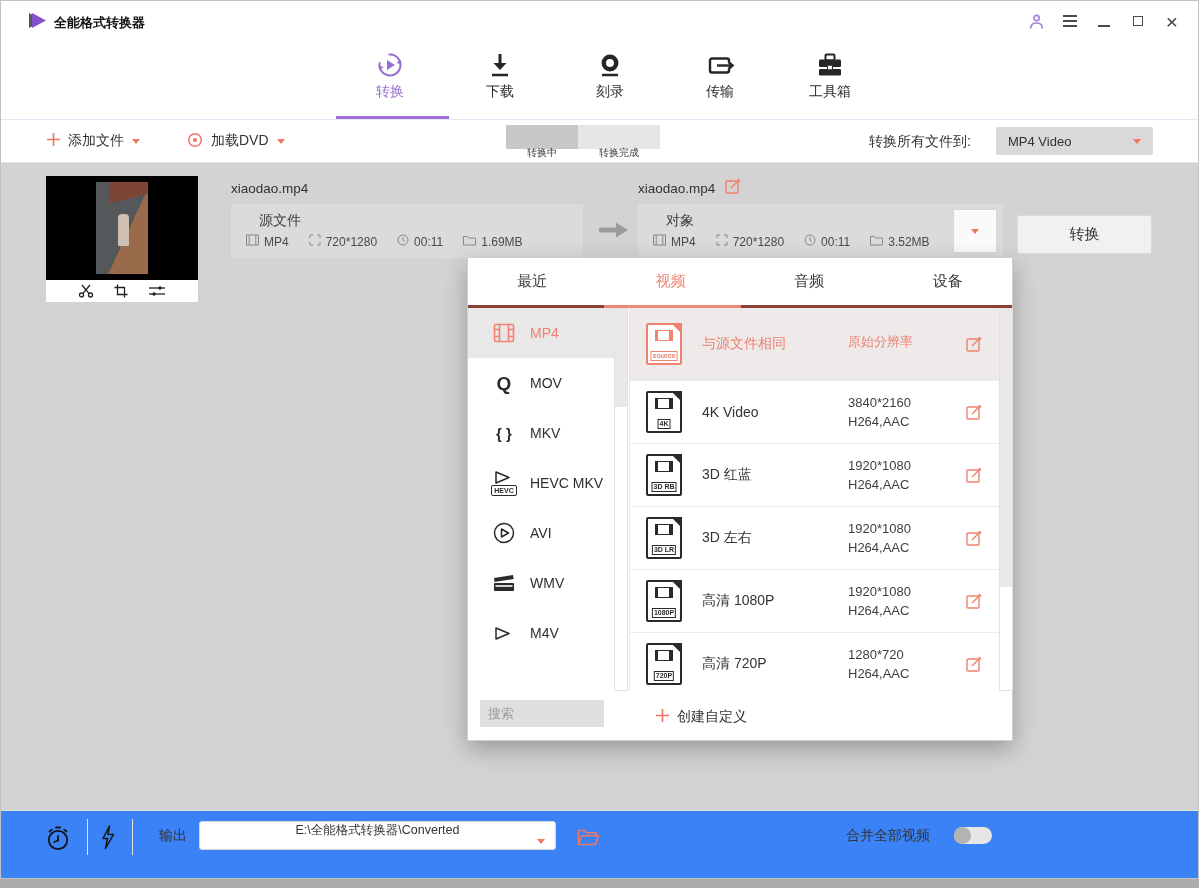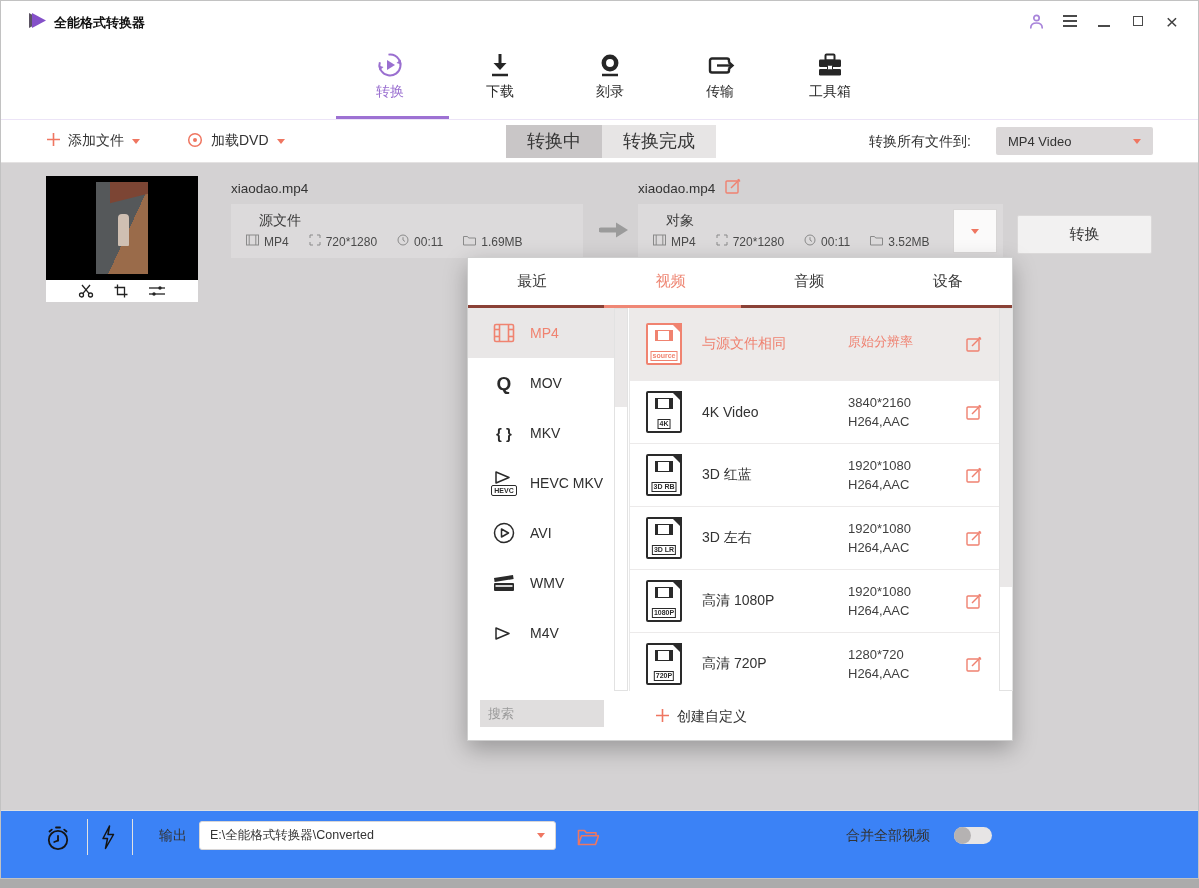--- a/index.html
+++ b/index.html
@@ -28,21 +28,21 @@
   .nlabel{margin-top:3px;font-size:14px;color:#2b2b2b;}
   .nav-item.active .nlabel{color:#9a6fd0;}
   .nav-line{position:absolute;left:0;right:0;top:78px;height:1px;background:#ece4f7;}
   .nav-underline{position:absolute;left:335px;top:75px;width:113px;height:3px;background:#9d71d3;}
 
   
   .toolbar{position:absolute;left:1px;top:120px;right:1px;height:43px;background:#fff;border-bottom:1px solid #e4e2e2;}
   .tb-group{position:absolute;top:0;height:42px;display:flex;align-items:center;gap:8px;font-size:14px;color:#333;cursor:pointer;}
   .caret{width:0;height:0;border-left:4.5px solid transparent;border-right:4.5px solid transparent;border-top:5.5px solid #ef7661;}
   .tb-tabs{position:absolute;left:505px;top:5px;display:flex;}
-  .tb-tab{height:33px;line-height:32px;padding:0 21px;font-size:18px;color:#363636;background:#e7e5e5;cursor:pointer;}
+  .tb-tab{height:15px;line-height:32px;padding:12px 21px;font-size:10px;color:#363636;background:#e7e5e5;cursor:pointer;}
   .tb-tab.active{background:#c9c6c7;}
   .convert-to-label{position:absolute;left:868px;top:13px;font-size:14px;color:#333;}
   .convert-to-select{position:absolute;left:995px;top:7px;width:157px;height:28px;background:#dbd8d9;border-radius:2px;display:flex;align-items:center;padding:0 12px;font-size:13px;color:#333;cursor:pointer;}
   .convert-to-select .caret{margin-left:auto;}
 
   
   .main{position:absolute;left:1px;top:163px;right:1px;height:647px;background:#d4d2d3;}
 
   .thumb{position:absolute;left:45px;top:13px;width:152px;cursor:pointer;}
   .thumb-img{height:104px;background:#000;display:flex;justify-content:center;}
@@ -107,21 +107,21 @@
   .panel-footer{position:absolute;left:0;top:433px;right:0;bottom:0;background:#fff;}
   .search-input{position:absolute;left:12px;top:9px;width:124px;height:27px;background:#e0dede;border:none;outline:none;padding:0 8px;font-size:13px;color:#444;}
   .search-input::placeholder{color:#9a9a9a;}
   .create-custom{position:absolute;left:188px;top:0;height:51px;display:flex;align-items:center;gap:8px;font-size:14px;color:#333;cursor:pointer;}
 
   
   .bottombar{position:absolute;left:1px;top:810px;right:1px;height:68px;background:#3b82f6;border-top:1px solid #e0e0e0;}
   .bb-icon{position:absolute;display:flex;align-items:center;cursor:pointer;}
   .bb-div{position:absolute;top:8px;width:1px;height:36px;background:#e2e2e2;}
   .out-label{position:absolute;left:158px;top:16px;font-size:14px;color:#333;}
-  .out-select{position:absolute;left:198px;top:10px;width:357px;height:29px;border:1px solid #d8d6d6;border-radius:3px;background:#fff;display:flex;align-items:center;padding:0 10px;font-size:12.5px;color:#333;cursor:pointer;}
+  .out-select{position:absolute;left:198px;top:10px;width:357px;height:29px;border:1px solid #d8d6d6;border-radius:3px;background:#fff;display:flex;align-items:center;padding:0 10px;font-size:12.5px;color:#333;cursor:pointer;flex-direction:column;}
   .out-select .caret{margin-left:auto;}
   .merge-label{position:absolute;left:845px;top:16px;font-size:14px;color:#333;}
   .toggle{position:absolute;left:953px;top:16px;width:38px;height:17px;border-radius:9px;background:#e7e5e5;cursor:pointer;}
   .toggle-knob{position:absolute;left:0;top:0;width:17px;height:17px;border-radius:50%;background:#b5b2b2;}
   .convert-all-btn{position:absolute;left:1015px;top:2px;width:137px;height:41px;background:#7d4bc3;border-radius:4px;display:flex;align-items:center;justify-content:center;font-size:15.5px;color:#fff;cursor:pointer;}
 </style>
 </head>
 <body>
 
 <div class="stage">

